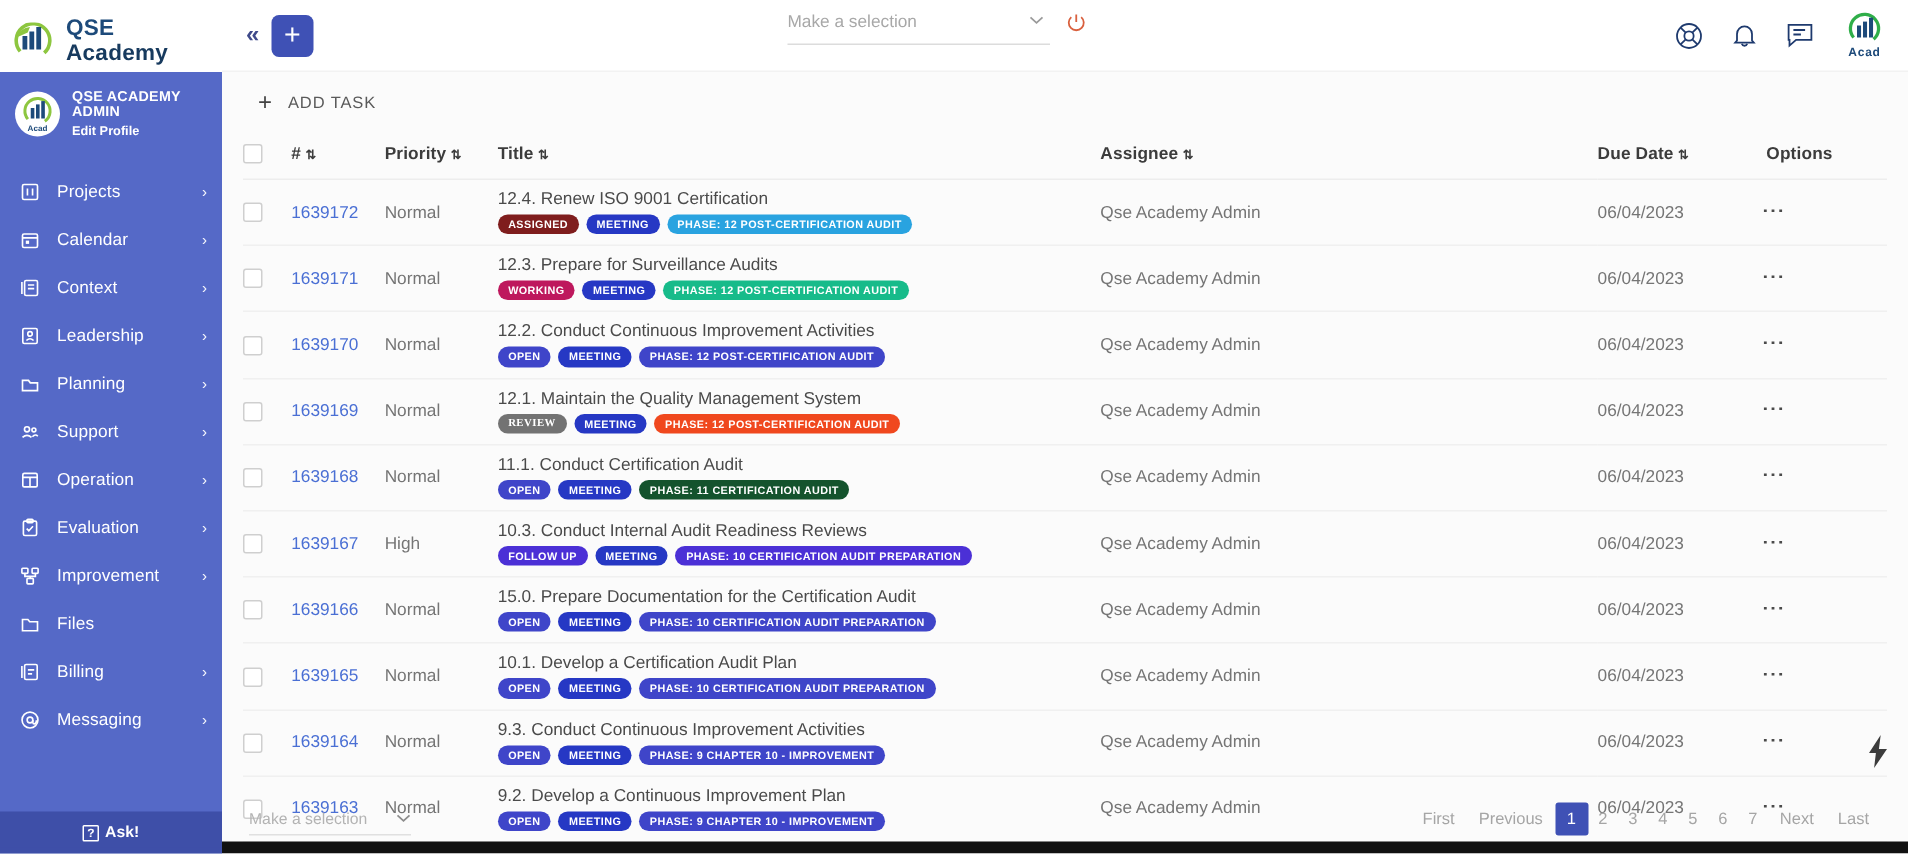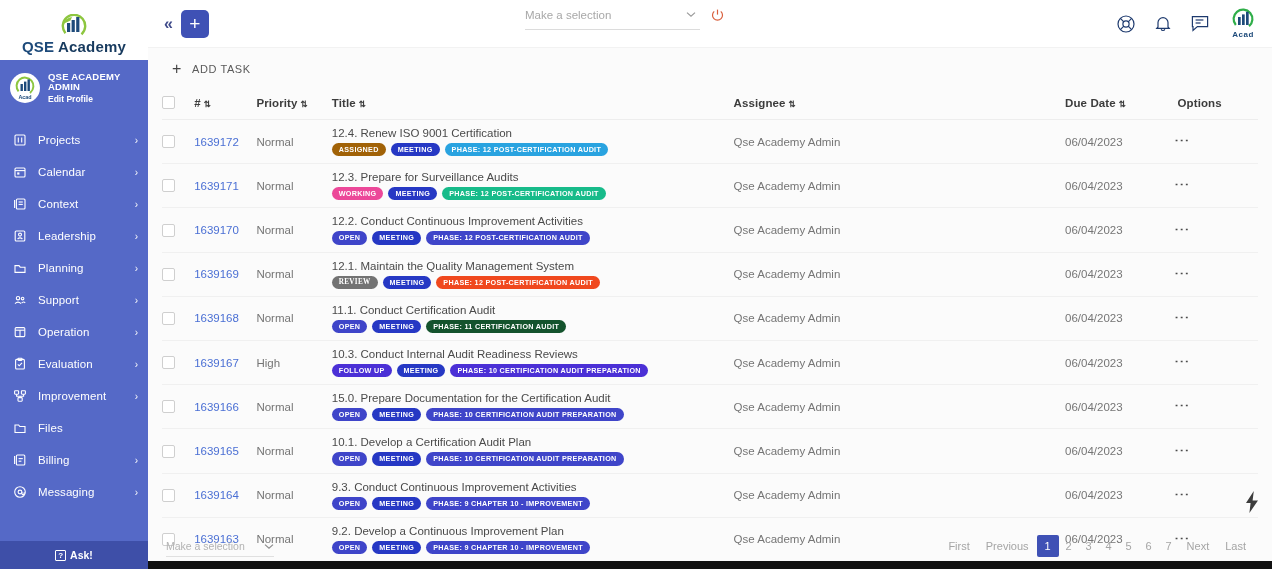--- a/index.html
+++ b/index.html
@@ -11,23 +11,23 @@
   #app { position: relative; width: 1272px; height: 569px; display: flex; }
 
   
   #sidebar {
     width: 148px; height: 569px; flex: 0 0 148px;
     background: #5569c7; color: #fff;
     display: flex; flex-direction: column;
     position: relative;
   }
   .brand {
-    height: 60px; background: #ffffff;
+    height: 48px; background: #ffffff;
     display: flex; align-items: center; justify-content: center;
-    flex-direction: column; padding-top: 8px;
+    flex-direction: row; padding-top: 8px;
   }
   .brand-logo { display: flex; align-items: center; justify-content: center; }
   .brand-name {
     font-size: 15px; letter-spacing: .2px; color: #173a5e;
     font-weight: 700; margin-top: -2px;
   }
   .brand-name .q { color: #1d4a7a; }
 
   .profile {
     display: flex; align-items: center; gap: 8px;
@@ -505,39 +505,39 @@
         <tbody id="task-rows">
             <tr>
               <td>
                 <span class="chk"></span>
               </td>
               <td><span class="task-id">1639172</span></td>
               <td>Normal</td>
               <td>
                 <div class="t-title">12.4. Renew ISO 9001 Certification</div>
                 <div class="badges">
-                  <span class="badge" style="background: #a16207;">ASSIGNED</span>
+                  <span class="badge" style="background: #7f1d1d;">ASSIGNED</span>
                   <span class="badge" style="background: rgb(38, 56, 196);">MEETING</span>
                   <span class="badge" style="background: rgb(41, 163, 224);">PHASE: 12 POST-CERTIFICATION AUDIT</span>
                 </div>
               </td>
               <td>Qse Academy Admin</td>
               <td class="due">06/04/2023</td>
               <td><span class="opt-dots">⋮</span></td>
             </tr>
             <tr>
               <td>
                 <span class="chk"></span>
               </td>
               <td><span class="task-id">1639171</span></td>
               <td>Normal</td>
               <td>
                 <div class="t-title">12.3. Prepare for Surveillance Audits</div>
                 <div class="badges">
-                  <span class="badge" style="background: #ec4899;">WORKING</span>
+                  <span class="badge" style="background: #be185d;">WORKING</span>
                   <span class="badge" style="background: rgb(38, 56, 196);">MEETING</span>
                   <span class="badge" style="background: rgb(23, 187, 138);">PHASE: 12 POST-CERTIFICATION AUDIT</span>
                 </div>
               </td>
               <td>Qse Academy Admin</td>
               <td class="due">06/04/2023</td>
               <td><span class="opt-dots">⋮</span></td>
             </tr>
             <tr>
               <td>

